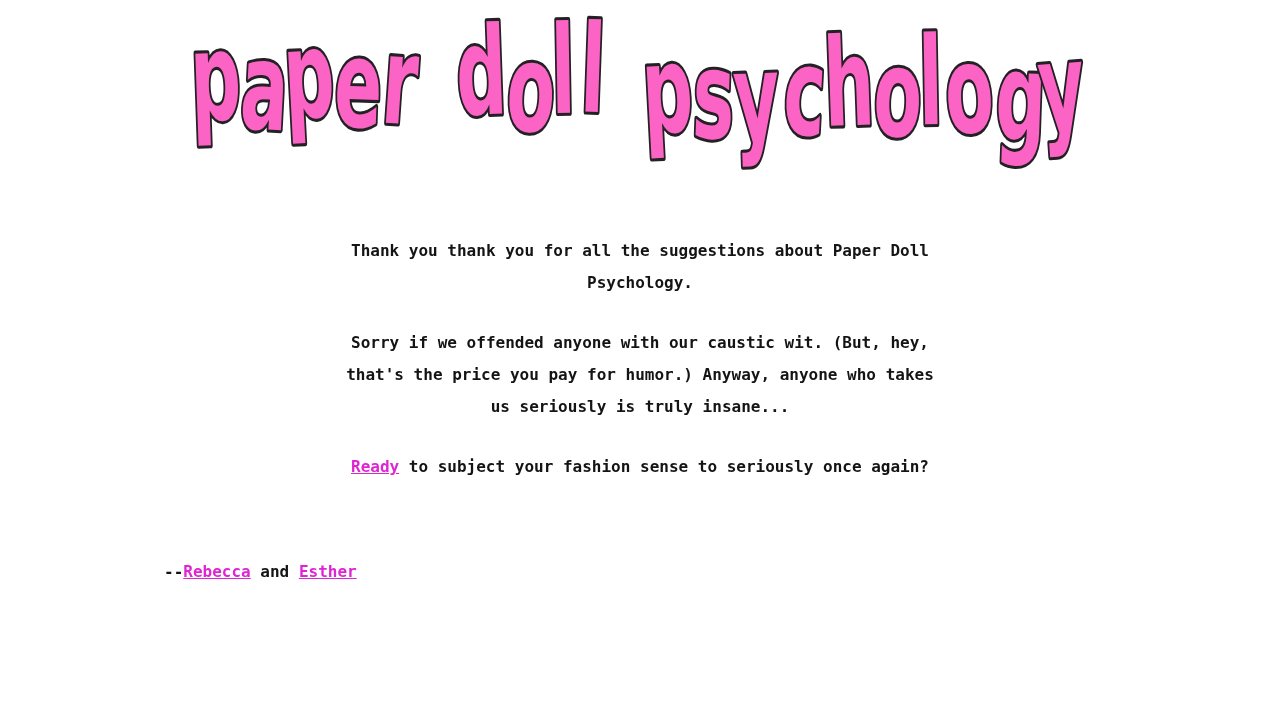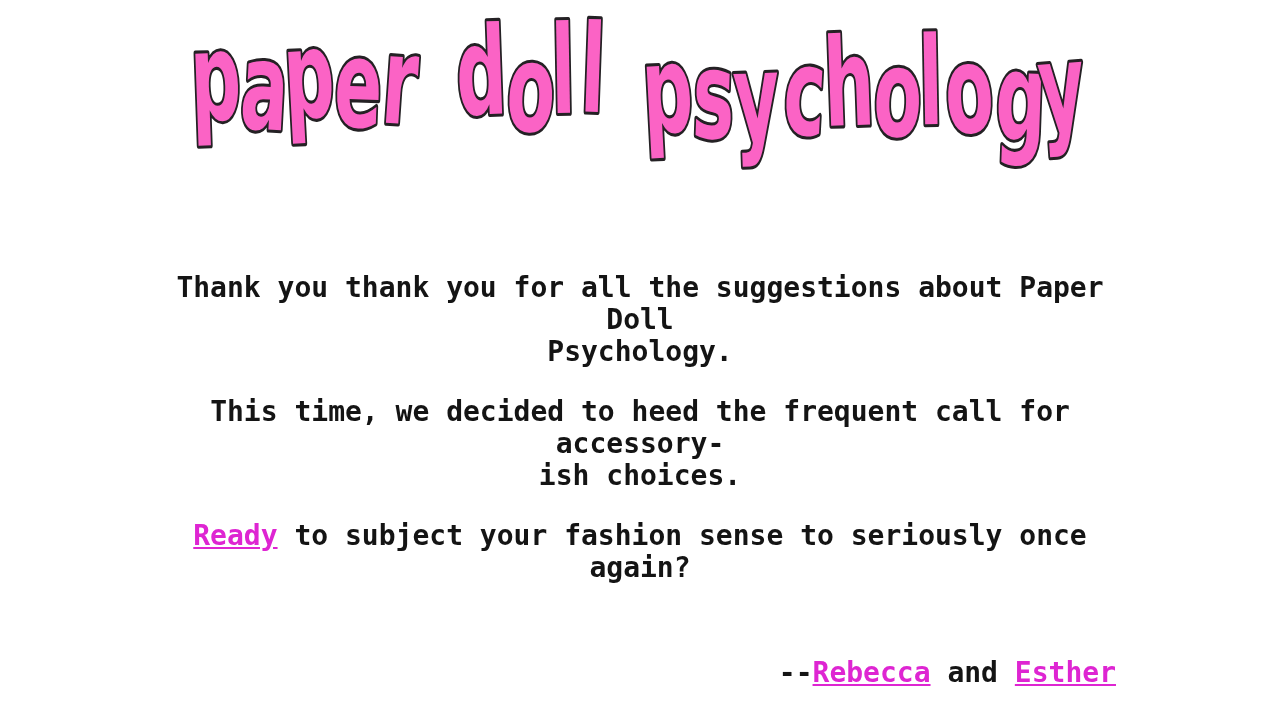--- a/index.html
+++ b/index.html
@@ -24,34 +24,34 @@
     text-align: center;
     height: 187px;
   }
   #logo {
     width: 920px;
     height: 181px;
     display: inline-block;
   }
   main.content {
     width: 952px;
-    margin: 85px auto 0;
-    font-size: 28px;
+    margin: 48px auto 0;
+    font-size: 16px;
     line-height: 32px;
     font-weight: bold;
     color: var(--text-color);
     text-align: center;
   }
   main.content p {
     margin: 0 0 28px 0;
     white-space: pre-line;
   }
   main.content p.signature {
     margin-top: 73px;
-    text-align: right;
+    text-align: left;
     white-space: normal;
   }
   a.pink-link {
     color: var(--link-color);
     cursor: pointer;
   }
 </style>
 </head>
 <body>
 
@@ -76,20 +76,21 @@
       <text x="0" y="0" transform="translate(830,138) rotate(-3) scale(0.58 1)" font-family="&quot;DejaVu Sans&quot;, sans-serif" font-size="132" font-weight="bold" fill="#fb63c5" stroke="#242124" stroke-width="5" stroke-linejoin="round" paint-order="stroke" vector-effect="non-scaling-stroke">o</text>
       <text x="0" y="0" transform="translate(881,144) rotate(2) scale(0.58 1)" font-family="&quot;DejaVu Sans&quot;, sans-serif" font-size="132" font-weight="bold" fill="#fb63c5" stroke="#242124" stroke-width="5" stroke-linejoin="round" paint-order="stroke" vector-effect="non-scaling-stroke">g</text>
       <text x="0" y="0" transform="translate(932,136) rotate(-4) scale(0.58 1)" font-family="&quot;DejaVu Sans&quot;, sans-serif" font-size="132" font-weight="bold" fill="#fb63c5" stroke="#242124" stroke-width="5" stroke-linejoin="round" paint-order="stroke" vector-effect="non-scaling-stroke">y</text>
     </svg>
 </header>
 
 <main class="content">
   <p>Thank you thank you for all the suggestions about Paper Doll
 Psychology.</p>
 
+  <p>Sorry if we offended anyone with our caustic wit. (But, hey,
+that's the price you pay for humor.) Anyway, anyone who takes
+us seriously is truly insane...</p>
 
-  <p>This time, we decided to heed the frequent call for accessory-
-ish choices.</p>
 
   <p><a href="#" class="pink-link">Ready</a><span> to subject your fashion sense to seriously once again?</span></p>
 
   <p class="signature"><span>--</span><a href="#" class="pink-link">Rebecca</a><span> and </span><a href="#" class="pink-link">Esther</a></p>
 </main>
 
 </body></html>

